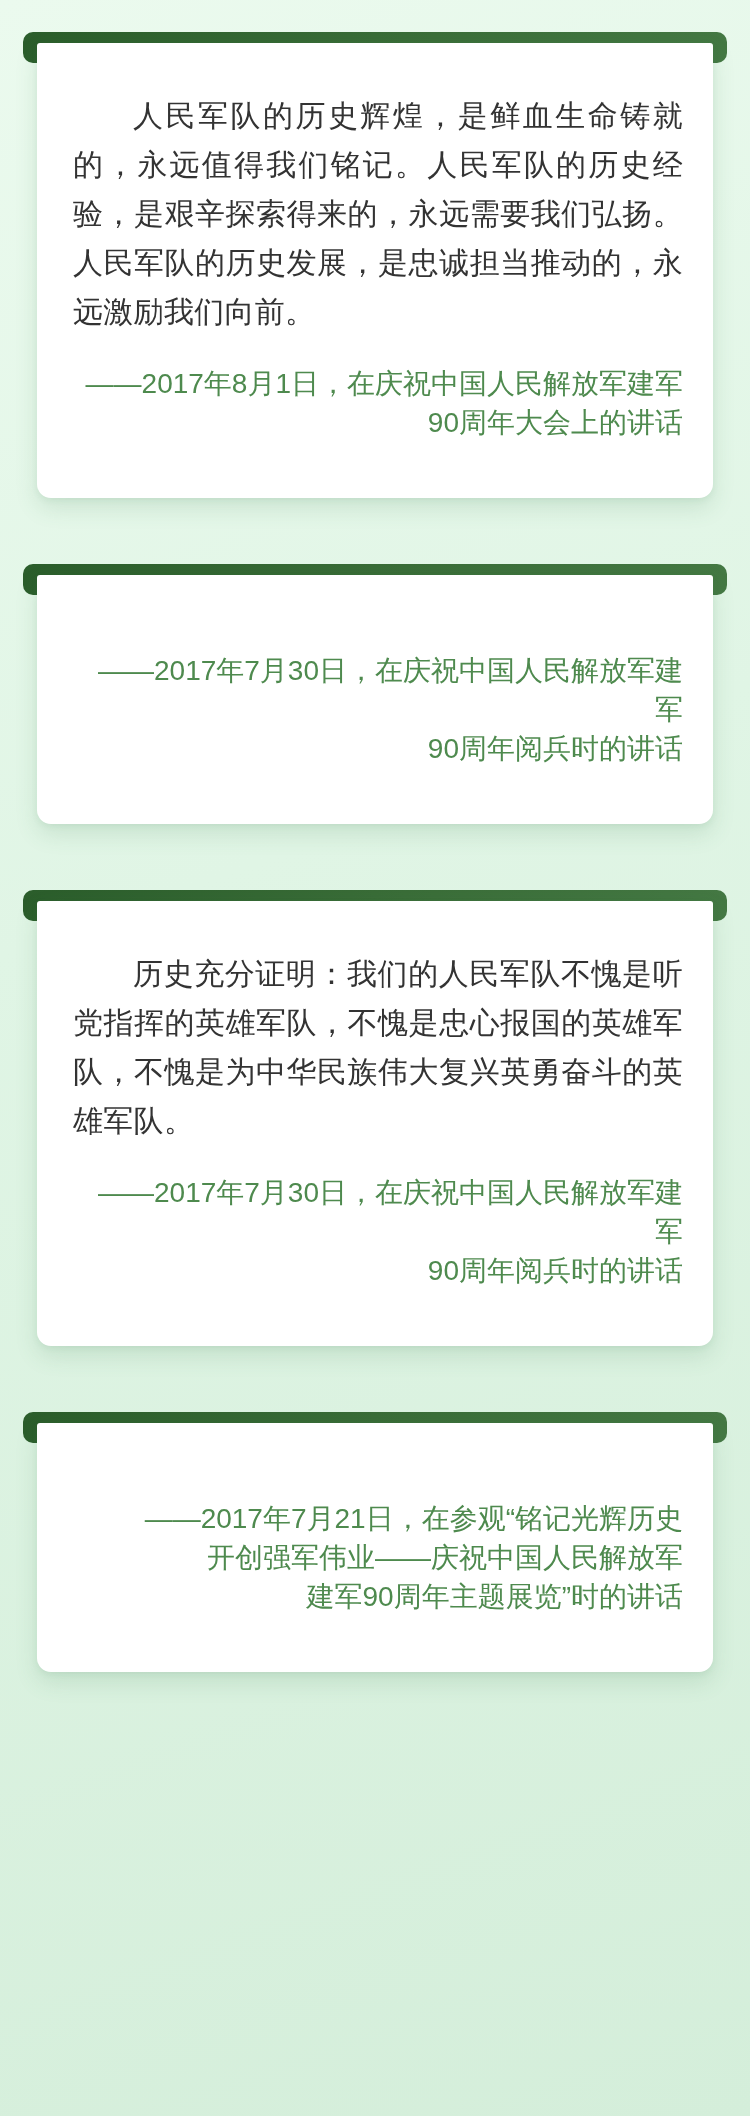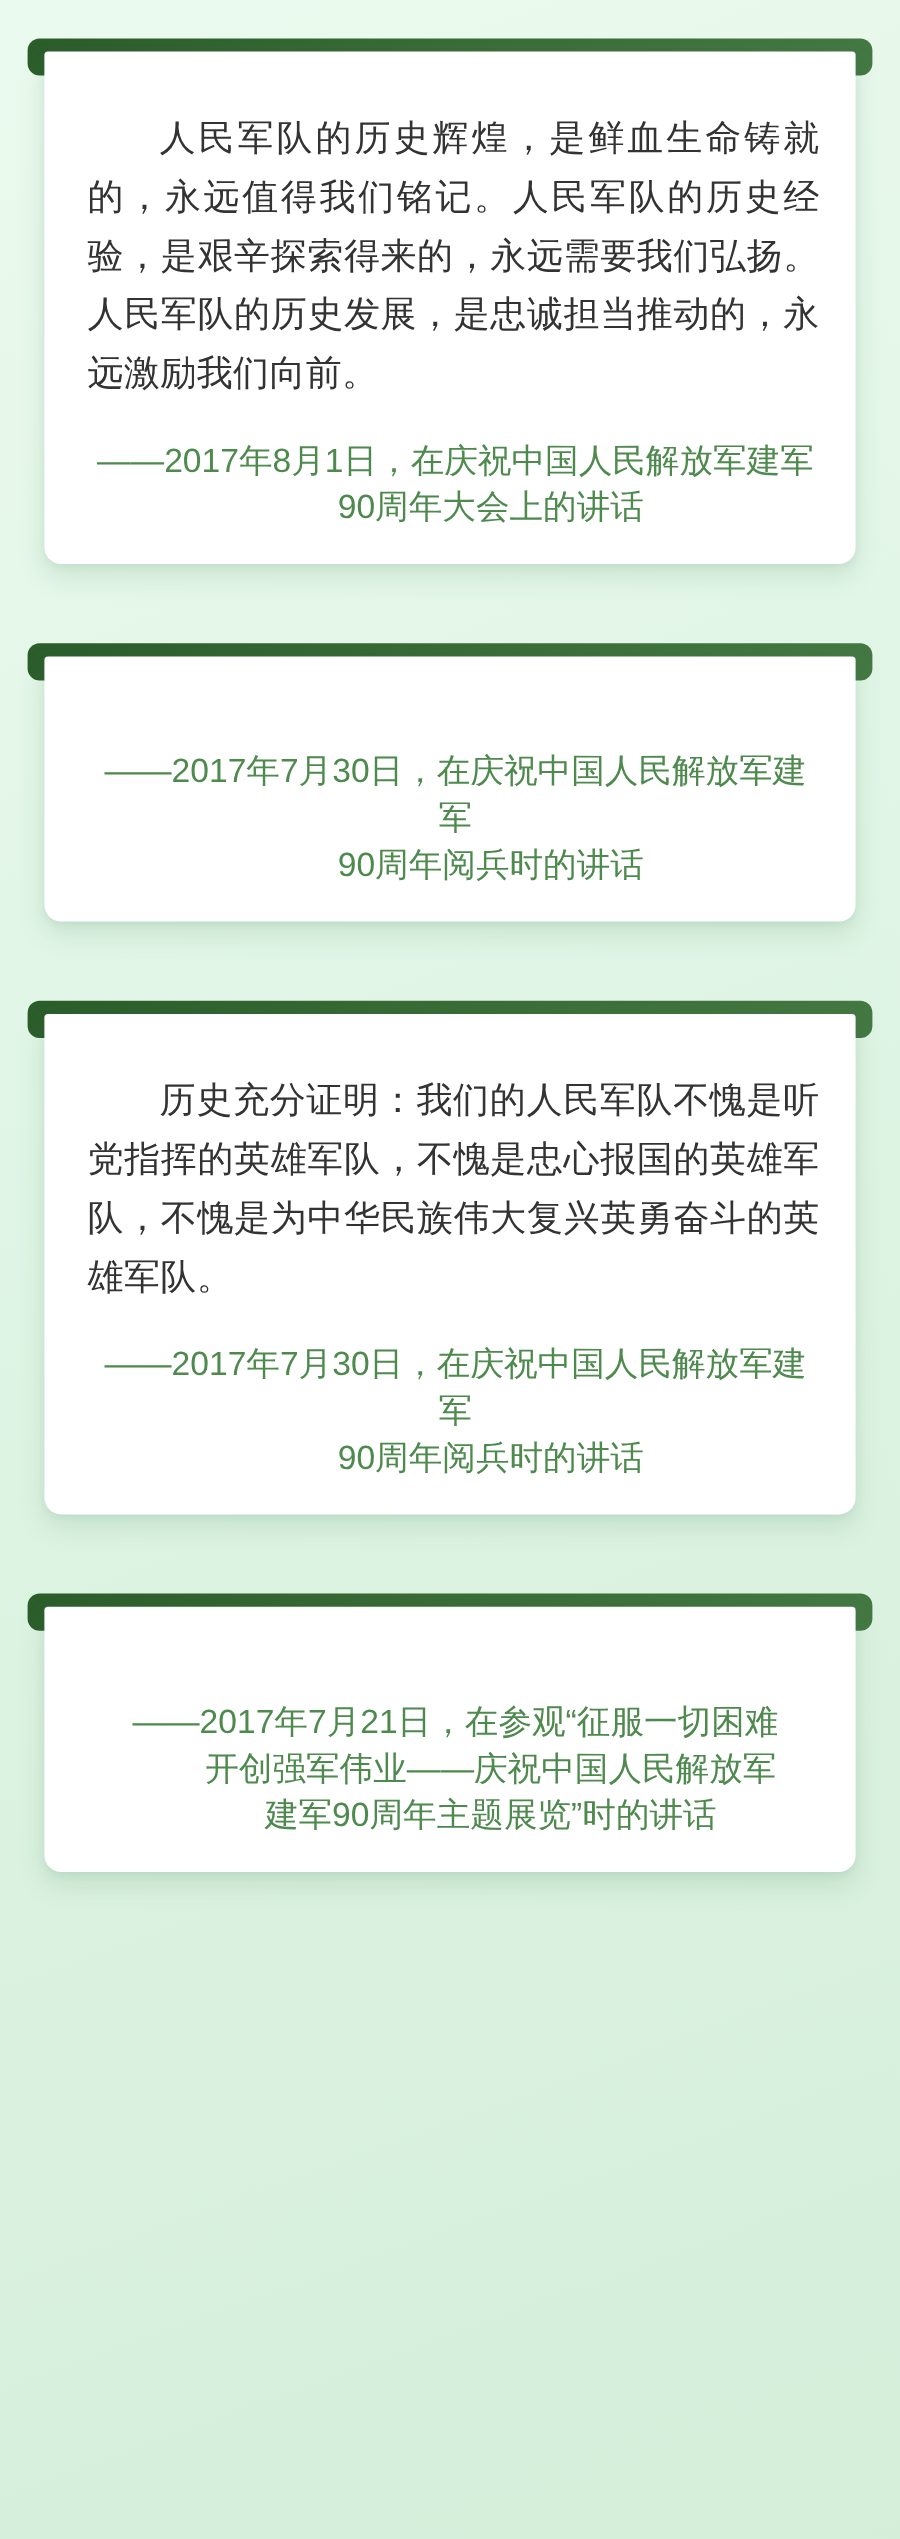--- a/index.html
+++ b/index.html
@@ -21,42 +21,42 @@
   }
   .card-top-bar {
     height: 31px;
     border-radius: 10px;
     background: linear-gradient(90deg, #2b5d2b 0%, #396c37 50%, #447843 100%);
   }
   .quote-card {
     background: #ffffff;
     margin: -20px 14px 0 14px;
     border-radius: 3px 3px 14px 14px;
-    padding: 48px 30px 28px 36px;
+    padding: 48px 30px 56px 36px;
     box-shadow: 0 10px 22px rgba(70, 130, 90, 0.16), 0 2px 6px rgba(70, 130, 90, 0.08);
     position: relative;
   }
   .quote-body {
     margin: 0;
     font-size: 30px;
     line-height: 49px;
     color: #333333;
     text-align: justify;
     text-indent: 2em;
     letter-spacing: 0.3px;
   }
   .quote-attribution {
     margin-top: 28px;
   }
   .attr-line {
     font-size: 28px;
     line-height: 39px;
     color: #4e8a4e;
     margin-left: 62px;
-    text-align: center;
+    text-align: right;
   }
   .attr-line.first {
     margin-left: 3px;
   }
 </style>
 </head>
 <body>
 
 <div class="page">
 
@@ -89,20 +89,20 @@
         <div class="attr-line first">——2017年7月30日，在庆祝中国人民解放军建军</div>
         <div class="attr-line">90周年阅兵时的讲话</div>
       </div>
     </div>
   </div>
 
   <div class="quote-card-wrap">
     <div class="card-top-bar"></div>
     <div class="quote-card">
       <div class="quote-attribution">
-        <div class="attr-line first">——2017年7月21日，在参观“征服一切困难</div>
+        <div class="attr-line first">——2017年7月21日，在参观“铭记光辉历史</div>
         <div class="attr-line">开创强军伟业——庆祝中国人民解放军</div>
         <div class="attr-line">建军90周年主题展览”时的讲话</div>
       </div>
     </div>
   </div>
 
 </div>
 
 </body></html>

